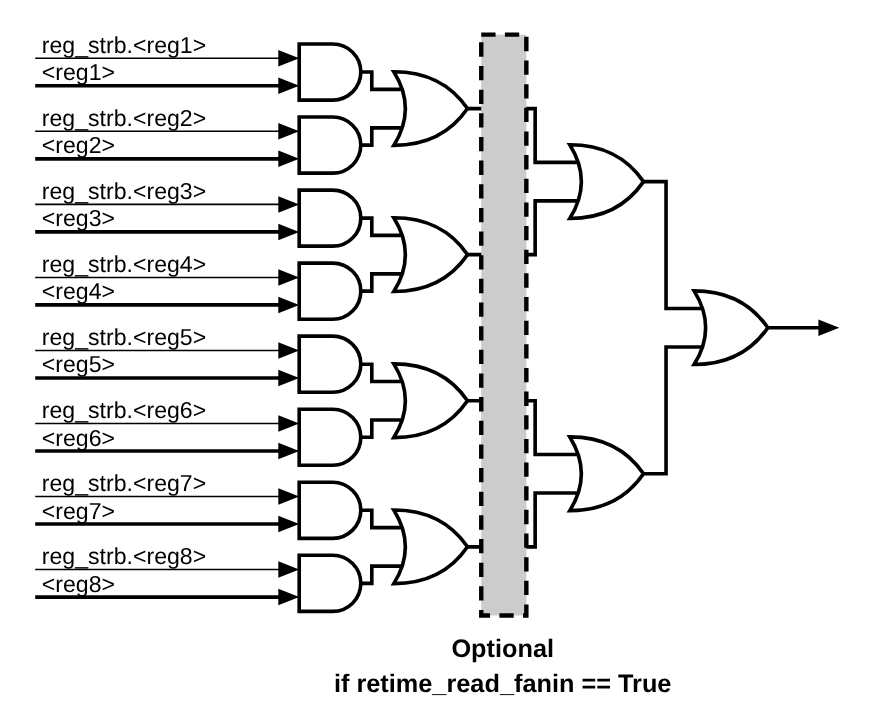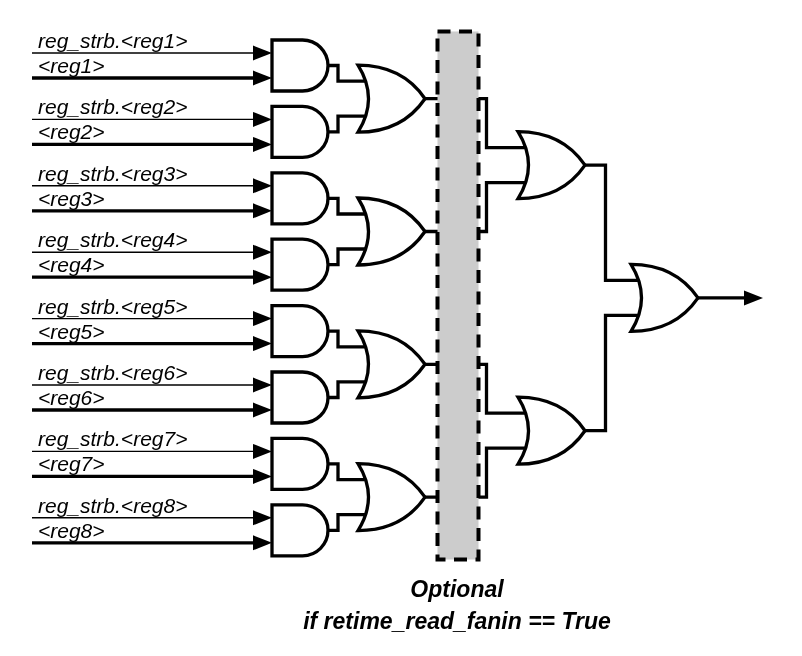--- a/index.html
+++ b/index.html
@@ -1,16 +1,16 @@
 <!DOCTYPE html>
 <html><head>
 <meta charset="utf-8">
 <style>
   html,body{margin:0;padding:0;background:#ffffff;}
-  .canvas{position:relative;width:802px;height:656px;background:#ffffff;overflow:hidden;font-style:italic;}
+  .canvas{position:relative;width:802px;height:656px;background:#ffffff;overflow:hidden;}
   svg{display:block;}
   svg text{font-family:"Liberation Sans","DejaVu Sans",sans-serif;fill:#000000;}
   .lbl{font-size:21px;}
   .caption{font-size:23px;font-weight:bold;text-anchor:middle;}
 </style>
 </head>
 <body>
 
 <div class="canvas">
   <svg id="diagram-svg" width="802" height="656" viewBox="0 0 802 656">

